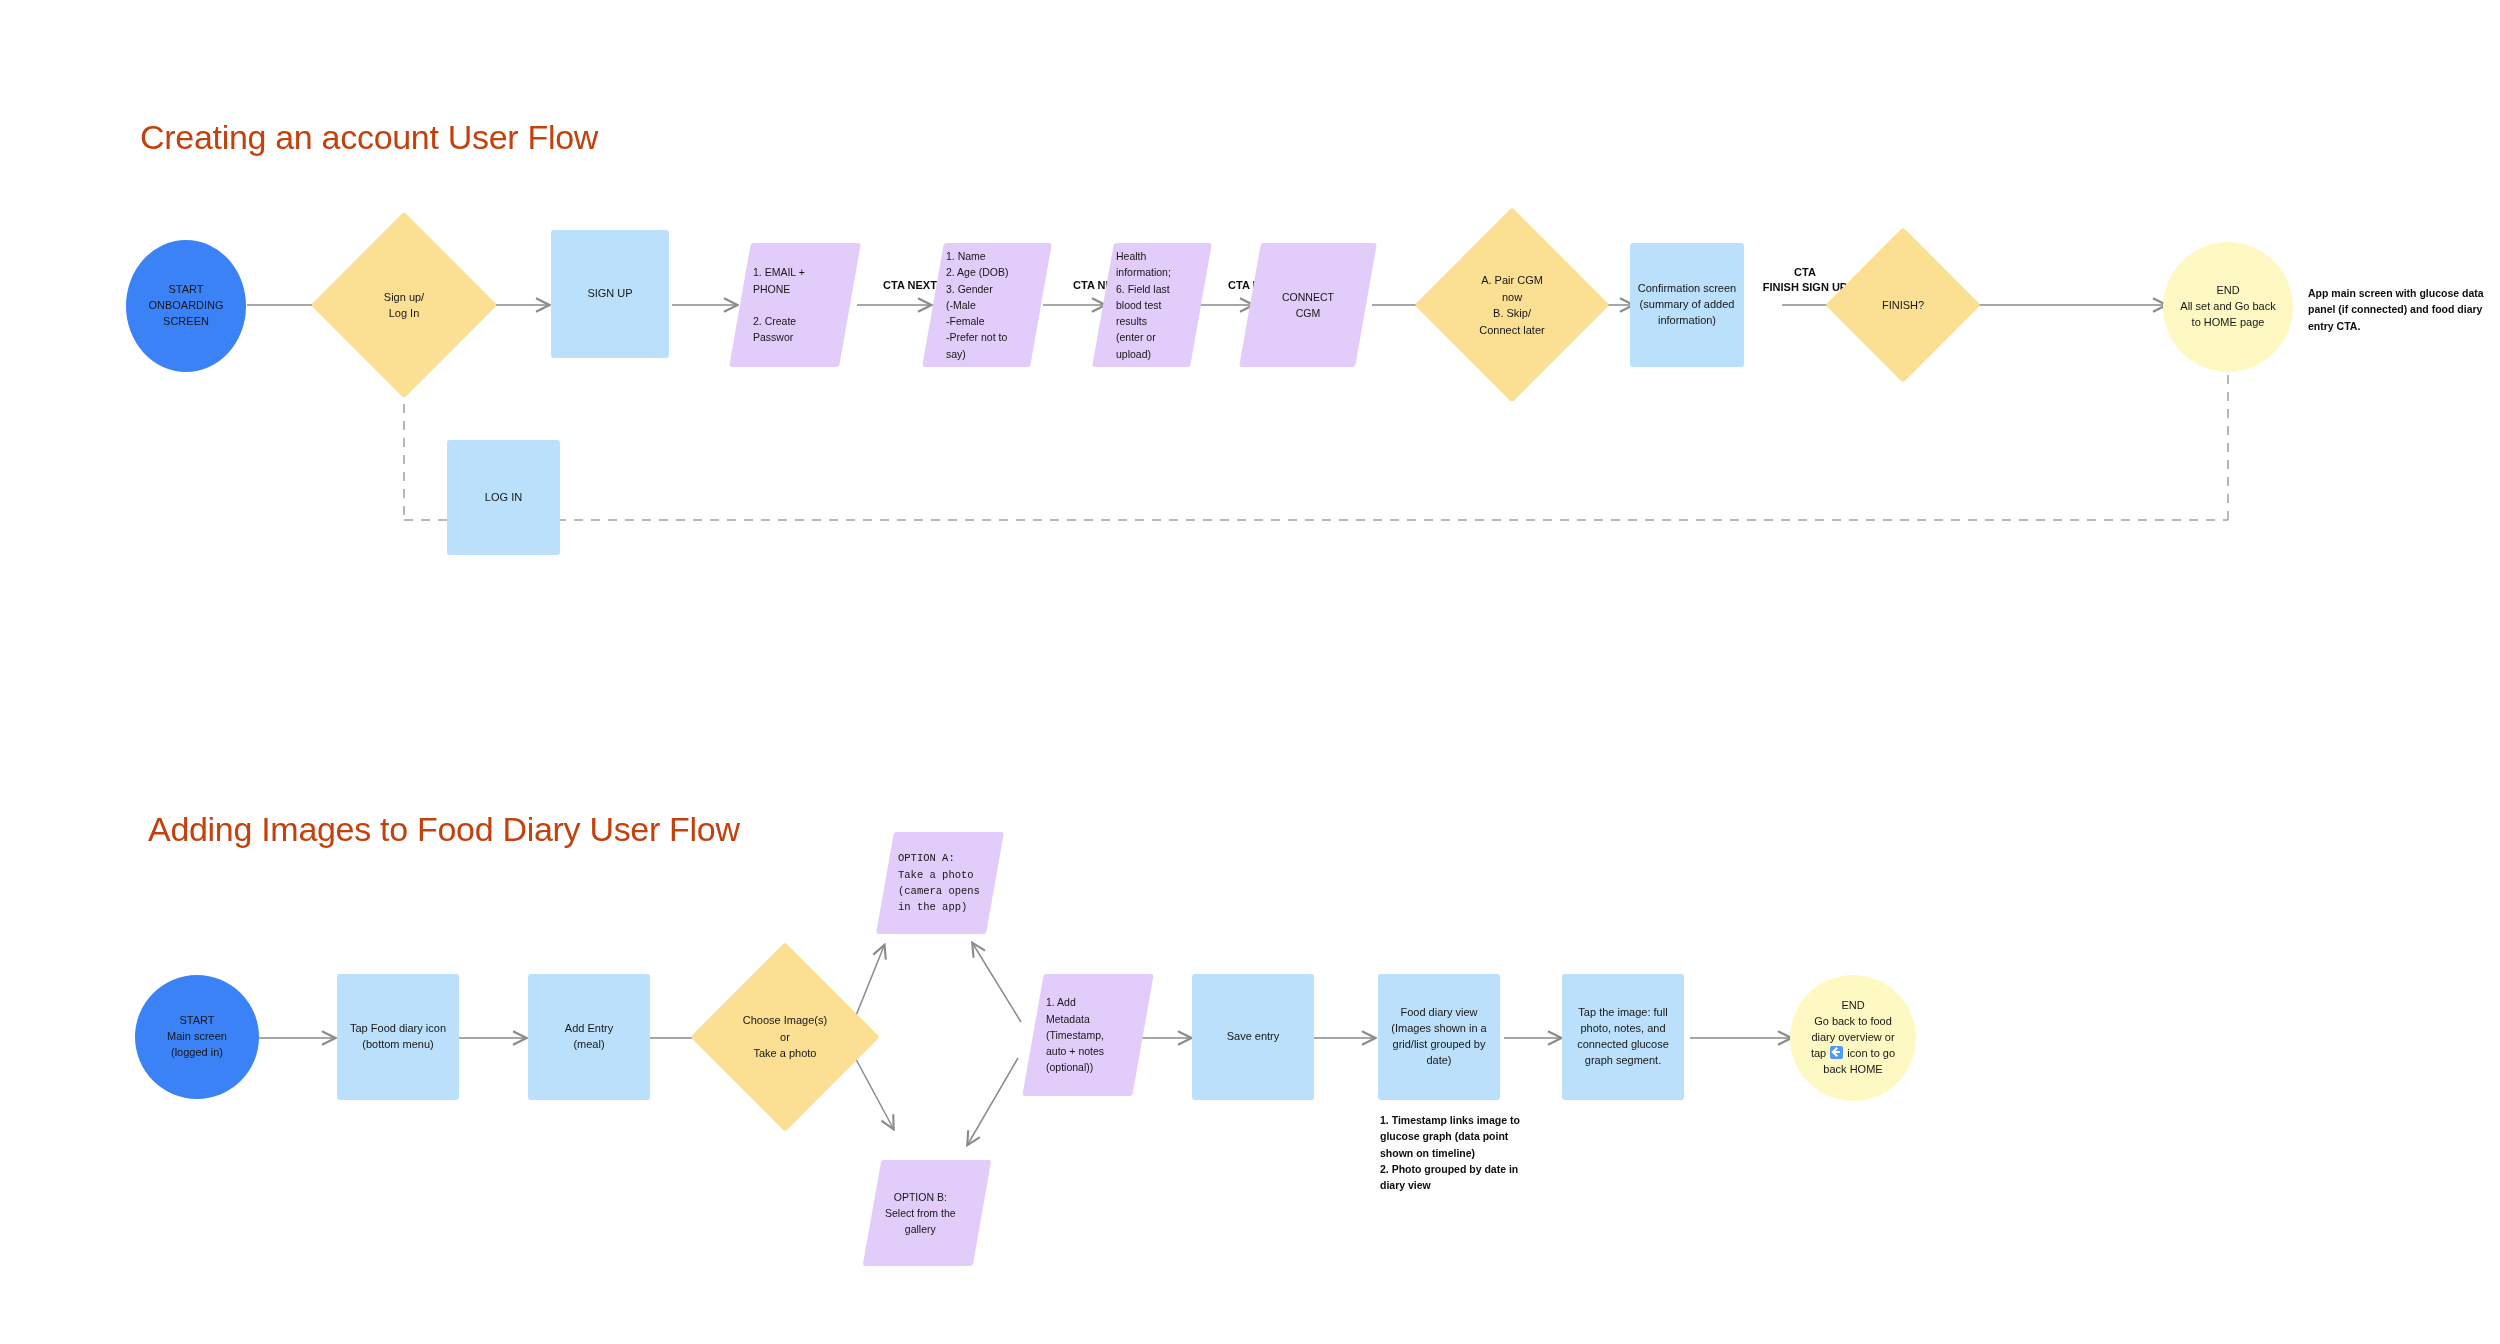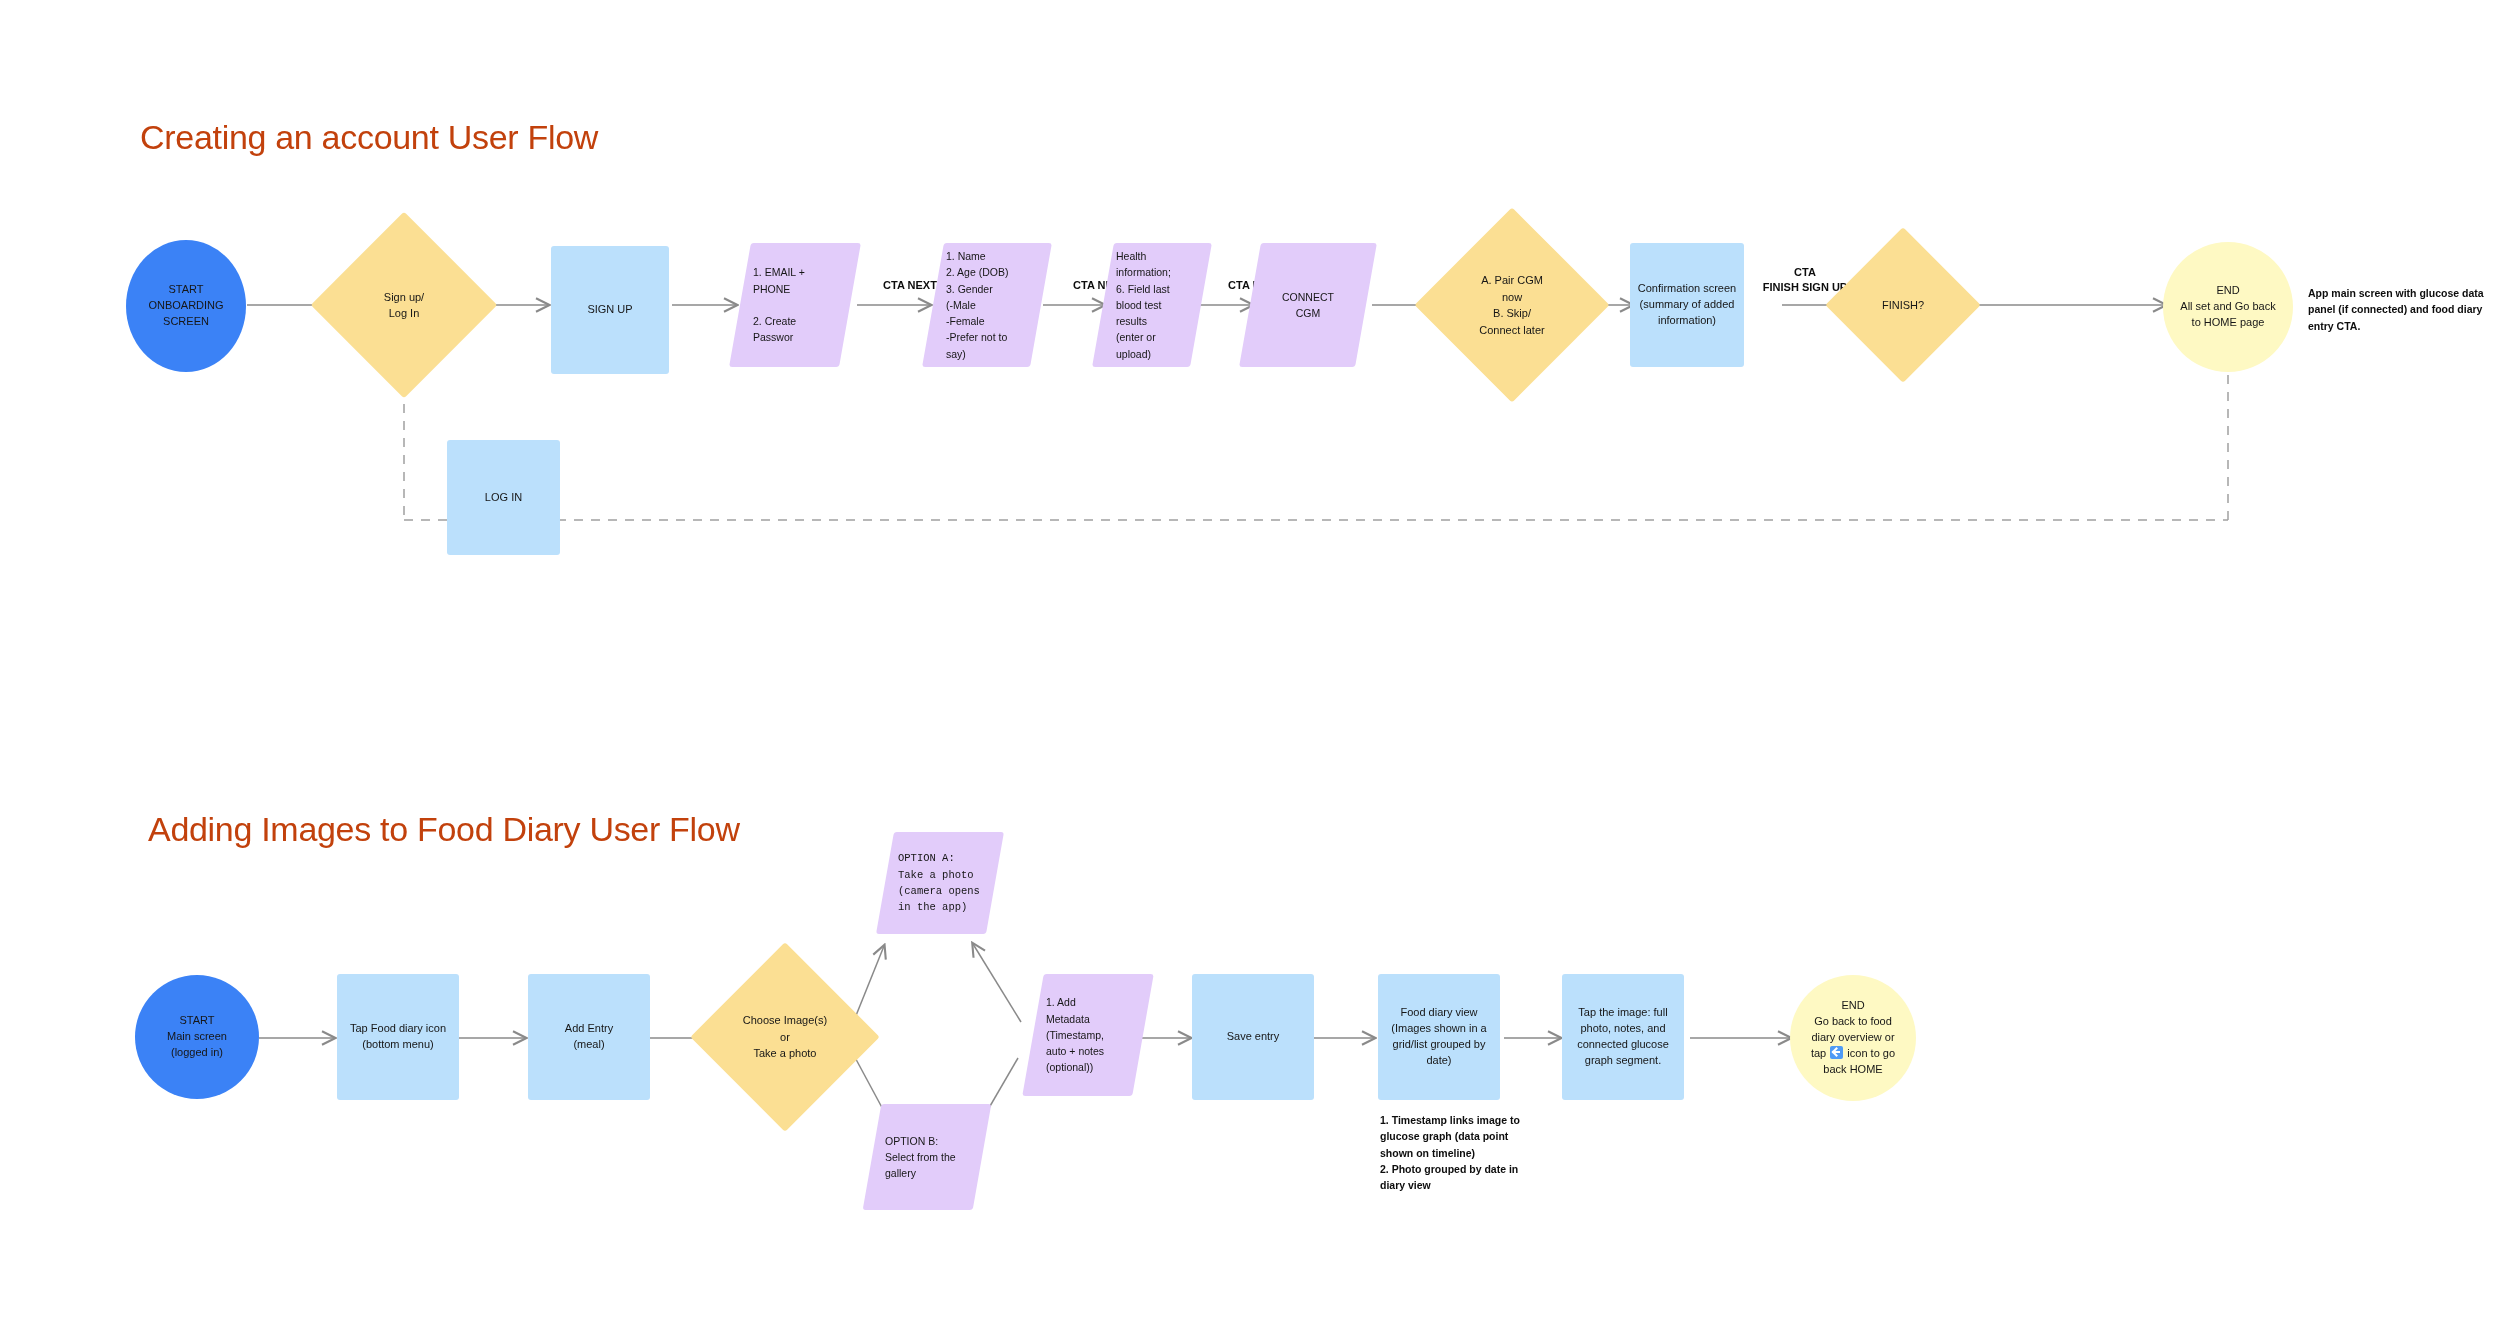--- a/index.html
+++ b/index.html
@@ -213,21 +213,21 @@
 ONBOARDING
 SCREEN</span>
   </div>
 
   <div class="diamond-wrap" style="left:338px; top:239px; width:132px; height:132px;">
     <div class="diamond-shape"></div>
     <div class="diamond-label">Sign up/
 Log In</div>
   </div>
 
-  <div class="node rect-blue" style="left:551px; top:246px; width:118px; height:128px;">
+  <div class="node rect-blue" style="left:551px; top:230px; width:118px; height:128px;">
     <span class="txt">SIGN UP</span>
   </div>
 
   <div class="para-wrap" style="left:740px; top:243px; width:110px; height:124px;">
     <div class="para-shape"></div>
     <div class="para-label">1. EMAIL +
      PHONE
 
 2. Create
     Passwor</div>
@@ -329,21 +329,21 @@
   </div>
 
   <div class="para-wrap" style="left:885px; top:832px; width:110px; height:102px;font-family:Liberation Mono, monospace;">
     <div class="para-shape"></div>
     <div class="para-label">OPTION A:
 Take a photo
 (camera opens
 in the app)</div>
   </div>
 
-  <div class="para-wrap" style="left:872px; top:1104px; width:110px; height:106px;">
+  <div class="para-wrap" style="left:872px; top:1160px; width:110px; height:106px;text-align:center;">
     <div class="para-shape"></div>
     <div class="para-label">OPTION B:
 Select from the
 gallery</div>
   </div>
 
   <div class="para-wrap" style="left:1033px; top:974px; width:110px; height:122px;">
     <div class="para-shape"></div>
     <div class="para-label">1. Add
     Metadata

